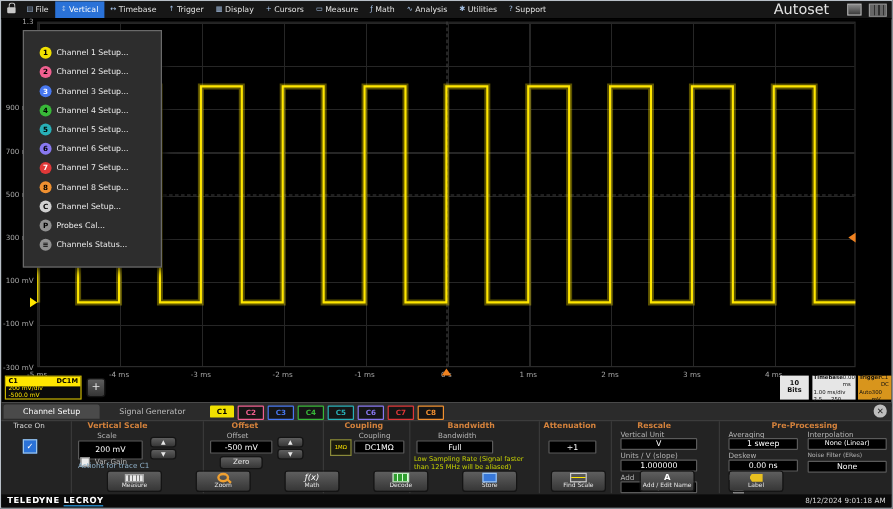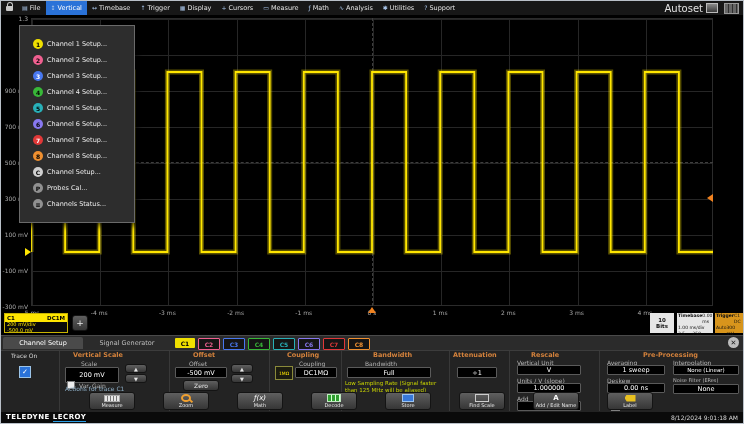--- a/index.html
+++ b/index.html
@@ -11,21 +11,21 @@
            display:flex;align-items:center;border-bottom:1px solid #000;}
   #menu-items{display:flex;align-items:center;height:100%;}
   .menu-item{display:flex;align-items:center;gap:2px;padding:0 5px;height:100%;
              color:#e2e2e2;font-size:6.5px;cursor:default;}
   .menu-item.active{background:#2a72d8;color:#fff;}
   .mi-icon{font-size:6px;color:#a8c4e8;line-height:1;}
   .lock-icon{width:7px;height:5px;background:#c9c9c9;border-radius:1px;position:relative;margin:0 4px 0 5px;}
   .lock-icon:before{content:"";position:absolute;top:-4px;left:1px;width:4px;height:4px;
                     border:1px solid #c9c9c9;border-bottom:none;border-radius:3px 3px 0 0;}
   #menubar-right{margin-left:auto;display:flex;align-items:center;gap:6px;padding-right:4px;}
-  .autoset{display:flex;align-items:center;gap:3px;color:#e2e2e2;font-size:10px;}
+  .autoset{display:flex;align-items:center;gap:15px;color:#e2e2e2;font-size:12px;}
   .autoset-icon{width:10px;height:8px;border:1px solid #bbb;background:linear-gradient(#8a8a8a,#3a3a3a);}
   .screens-icon{width:13px;height:9px;border:1px solid #999;
                 background:repeating-linear-gradient(90deg,#666 0 3px,#2e2e2e 3px 4px);}
 
   
   #grid{position:absolute;left:30px;top:17px;width:682px;height:288px;border:1px solid #2b2b2b;
         box-sizing:border-box;
         background-image:
           repeating-linear-gradient(to right,#262626 0 1px,transparent 1px 68.2px),
           repeating-linear-gradient(to bottom,#262626 0 1px,transparent 1px 36px);}
@@ -353,21 +353,21 @@
     <div class="btn arrow-btn arrow-down" style="left:230px;top:38px;width:22px;height:9px;"></div>
     <div class="btn" style="left:182px;top:44px;width:36px;height:11px;font-size:6px;">Zero</div>
 
     <div class="sec-header" style="left:286px;top:15px;">Coupling</div>
     <div class="imp-badge" style="left:274px;top:30px;width:16px;height:12px;">1MΩ</div>
     <div class="lbl" style="left:298px;top:24px;">Coupling</div>
     <div class="input" style="left:294px;top:31px;width:42px;height:11px;">DC1MΩ</div>
 
     <div class="sec-header" style="left:372px;top:15px;">Bandwidth</div>
     <div class="lbl" style="left:364px;top:24px;">Bandwidth</div>
-    <div class="input" style="left:346px;top:31px;width:84px;height:11px;">Full</div>
+    <div class="input" style="left:346px;top:31px;width:64px;height:11px;">Full</div>
     <div class="warning" style="left:344px;top:44px;width:102px;">Low Sampling Rate (Signal faster than 125 MHz will be aliased)</div>
 
     <div class="sec-header" style="left:452px;top:15px;">Attenuation</div>
     <div class="input" style="left:456px;top:31px;width:40px;height:11px;">÷1</div>
 
     <div class="sec-header" style="left:530px;top:15px;">Rescale</div>
     <div class="lbl" style="left:516px;top:23px;">Vertical Unit</div>
     <div class="input" style="left:516px;top:29px;width:64px;height:10px;">V</div>
     <div class="lbl" style="left:516px;top:41px;">Units / V (slope)</div>
     <div class="input" style="left:516px;top:47px;width:64px;height:10px;">1.000000</div>

